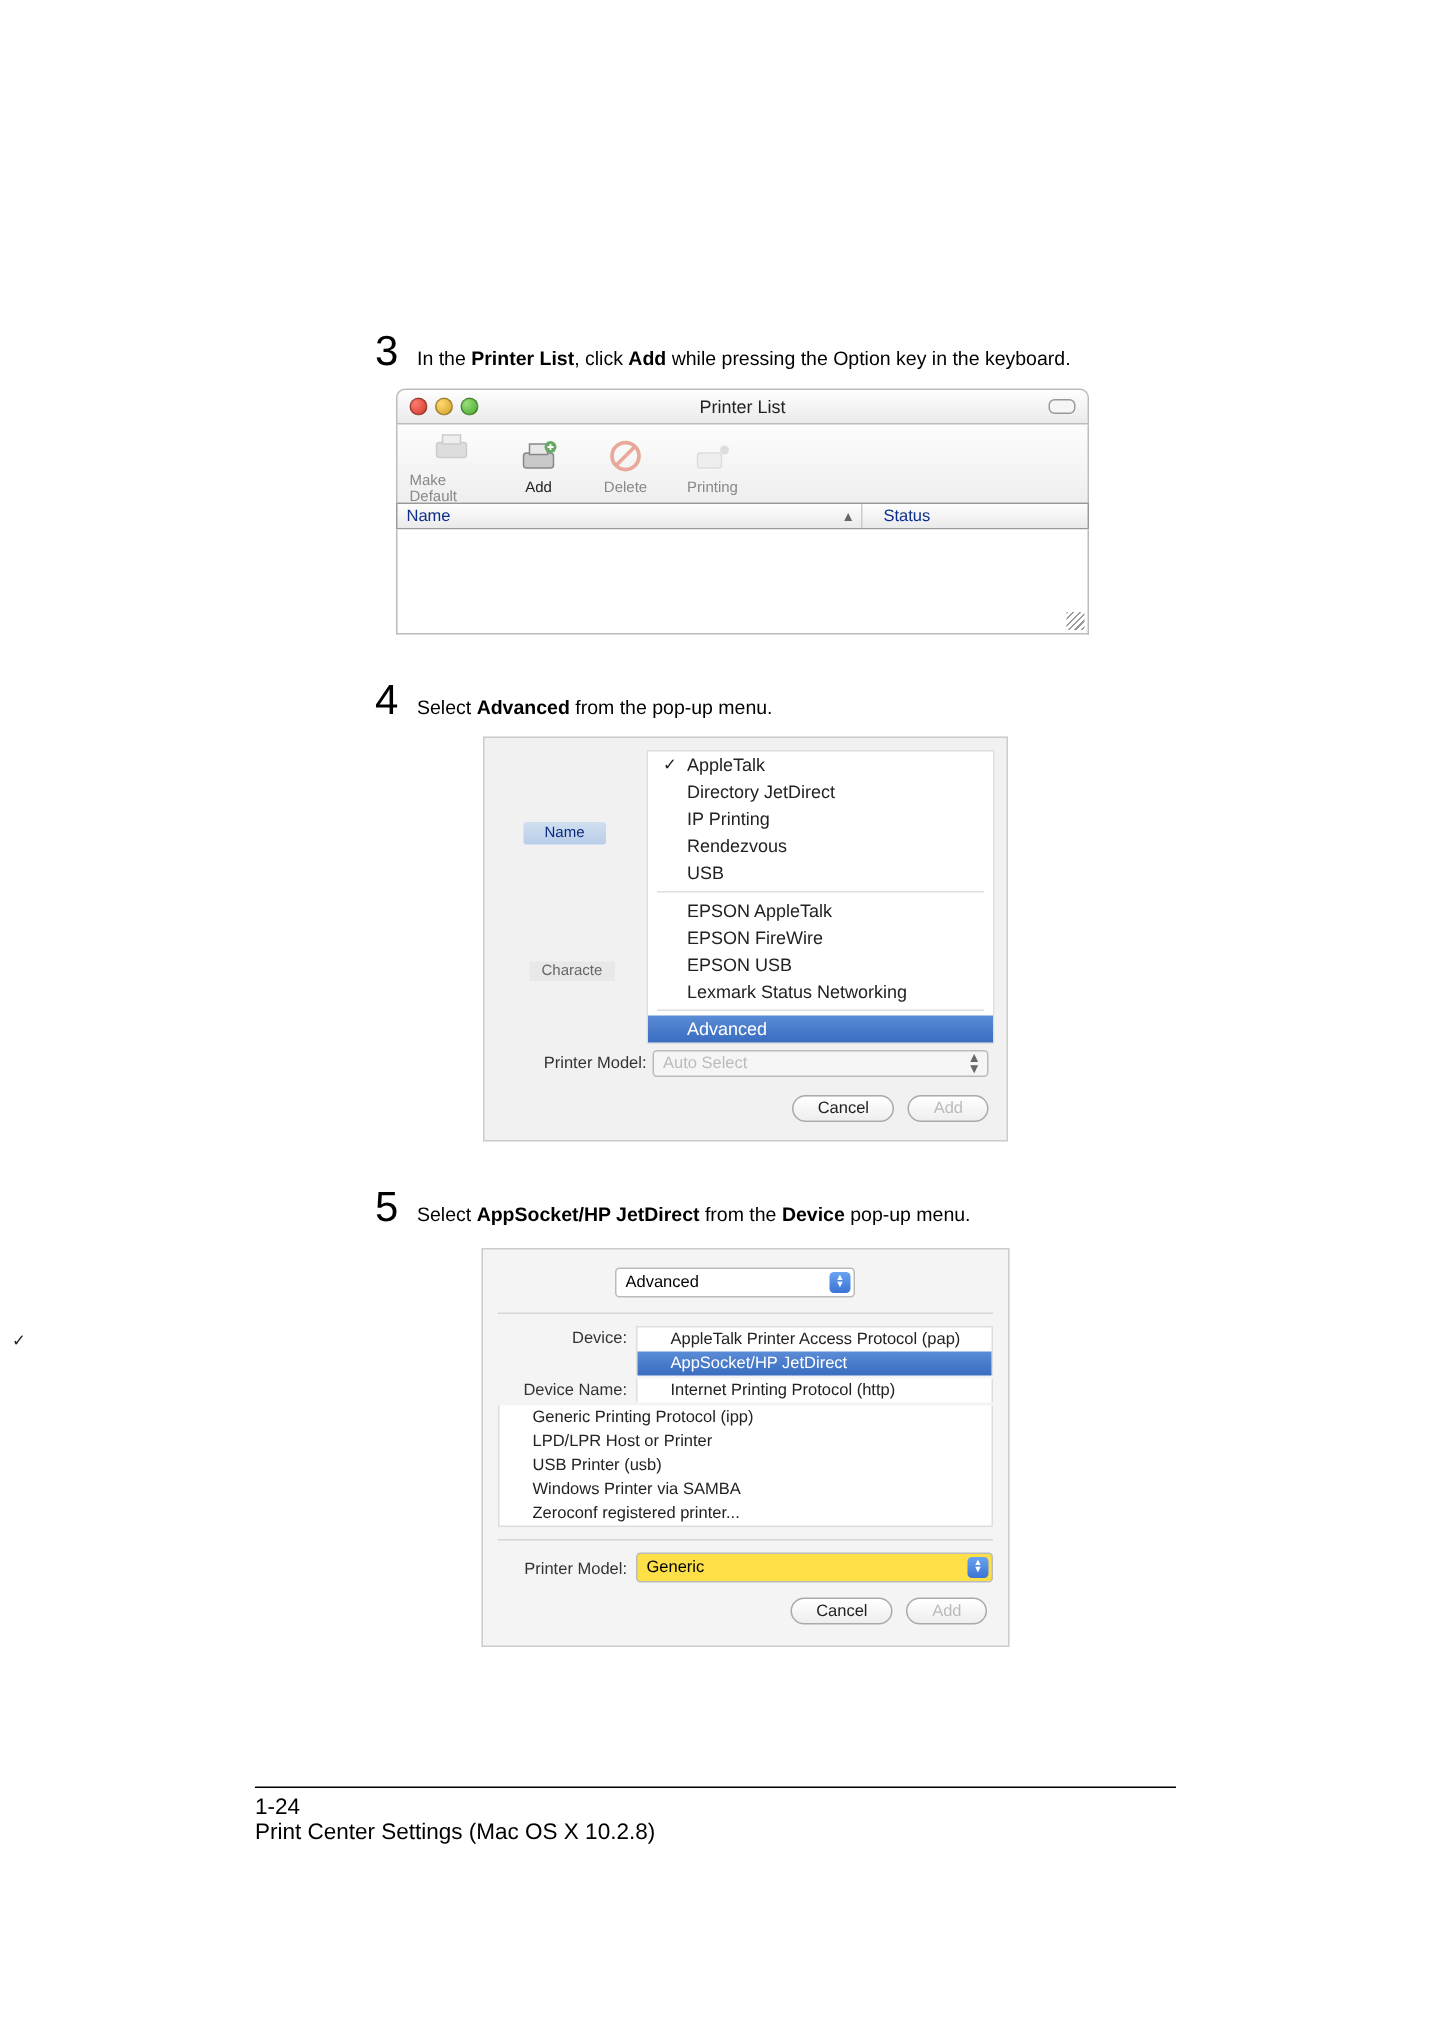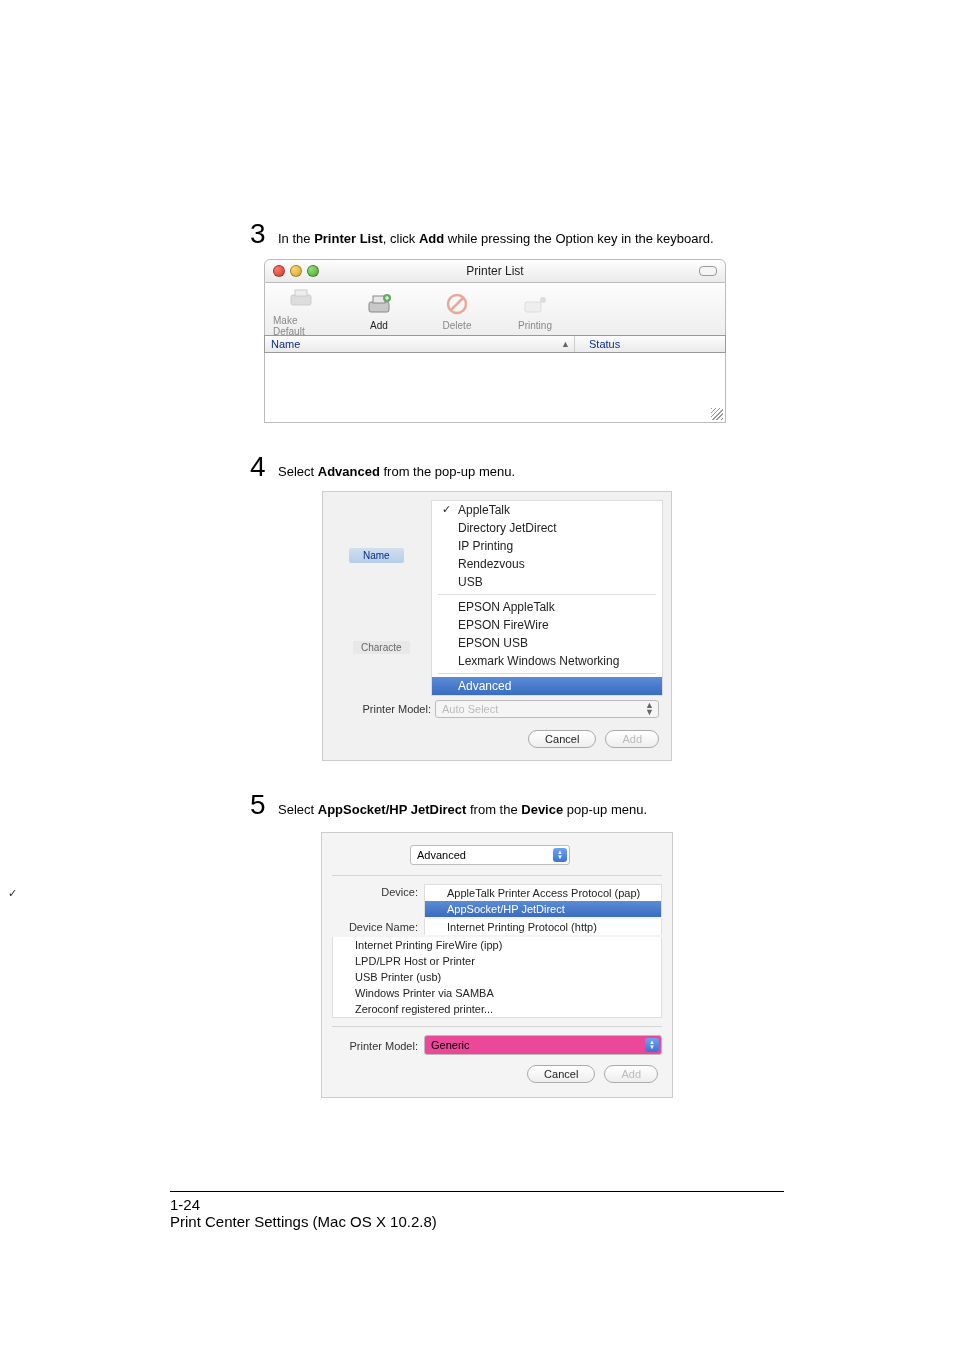--- a/index.html
+++ b/index.html
@@ -65,21 +65,21 @@
       font-size: 12px; color:#222;
     }
     .hide-btn {
       position:absolute; right:8px; width:18px; height:10px;
       border:1px solid #999; border-radius:4px; background:#f5f5f5;
     }
     .win1-toolbar {
       height: 52px;
       background: linear-gradient(#fdfdfd, #eeeeee);
       border-left:1px solid #bbb; border-right:1px solid #bbb;
-      display:flex; align-items:center; padding:4px 8px 0 8px; gap:22px;
+      display:flex; align-items:center; padding:4px 8px 0 8px; gap:2px;
     }
     .tbbtn {
       display:flex; flex-direction:column; align-items:center;
       font-size:10px; color:#888; gap:2px; width:56px;
     }
     .tbbtn.enabled { color:#222; }
     .tbicon {
       width:32px; height:28px; display:flex; align-items:center; justify-content:center;
     }
     .win1-headrow {
@@ -180,21 +180,21 @@
     .w3-sep { height:1px; background:#d5d5d5; margin:4px 0 8px 0; }
     .w3-row { display:flex; margin-bottom:2px; }
     .w3-label { width:92px; text-align:right; color:#333; padding-right:6px; padding-top:2px; }
     .w3-popup {
       flex:1; border:1px solid #ddd; background:#fff; font-size:11px;
     }
     .w3-popup .popup-item { padding:2px 0 2px 22px; font-size:11px; }
     .w3-popup .popup-item.checked::before { left:8px; }
     .w3-popup .popup-item.selected { background: linear-gradient(#5a8cd6,#3a6cc0); color:#fff; }
     .w3-generic {
-      flex:1; height:20px; border:1px solid #bbb; border-radius:3px; background:#ec4899;
+      flex:1; height:20px; border:1px solid #bbb; border-radius:3px; background:#fde047;
       display:flex; align-items:center; padding:0 6px; position:relative;
     }
 
     
     .footer {
       position:absolute; bottom:120px; left:170px; right:170px;
     }
     .footer-line { height:1px; background:#000; margin-bottom:4px; }
     .footer-row { display:flex; justify-content:space-between; font-size:15px;flex-direction:column; }
   </style>
@@ -291,21 +291,21 @@
         <div class="popup-list">
           <div class="popup-item checked">AppleTalk</div>
           <div class="popup-item">Directory JetDirect</div>
           <div class="popup-item">IP Printing</div>
           <div class="popup-item">Rendezvous</div>
           <div class="popup-item">USB</div>
           <div class="popup-sep"></div>
           <div class="popup-item">EPSON AppleTalk</div>
           <div class="popup-item">EPSON FireWire</div>
           <div class="popup-item">EPSON USB</div>
-          <div class="popup-item">Lexmark Windows Networking</div>
+          <div class="popup-item">Lexmark Status Networking</div>
           <div class="popup-sep"></div>
           <div class="popup-item selected">Advanced</div>
         </div>
       </div>
     </div>
     <div class="win2-row2">
       <div style="width:96px; text-align:right; color:#333;">Printer Model:</div>
       <div class="select-shell">
         <span>Auto Select</span>
         <span class="select-arrows">▲<br>▼</span>
@@ -341,21 +341,21 @@
       </div>
     </div>
     <div class="w3-row">
       <div class="w3-label">Device Name:</div>
       <div class="w3-popup" style="border-top:none;border-bottom:none;">
         <div class="popup-item">Internet Printing Protocol (http)</div>
       </div>
     </div>
     <div class="w3-row">
       <div class="w3-popup" style="border-top:none;">
-        <div class="popup-item">Internet Printing FireWire (ipp)</div>
+        <div class="popup-item">Generic Printing Protocol (ipp)</div>
         <div class="popup-item">LPD/LPR Host or Printer</div>
         <div class="popup-item">USB Printer (usb)</div>
         <div class="popup-item">Windows Printer via SAMBA</div>
         <div class="popup-item">Zeroconf registered printer...</div>
       </div>
     </div>
 
     <div class="w3-sep" style="margin-top:8px;"></div>
 
     <div class="w3-row" style="align-items:center;">

